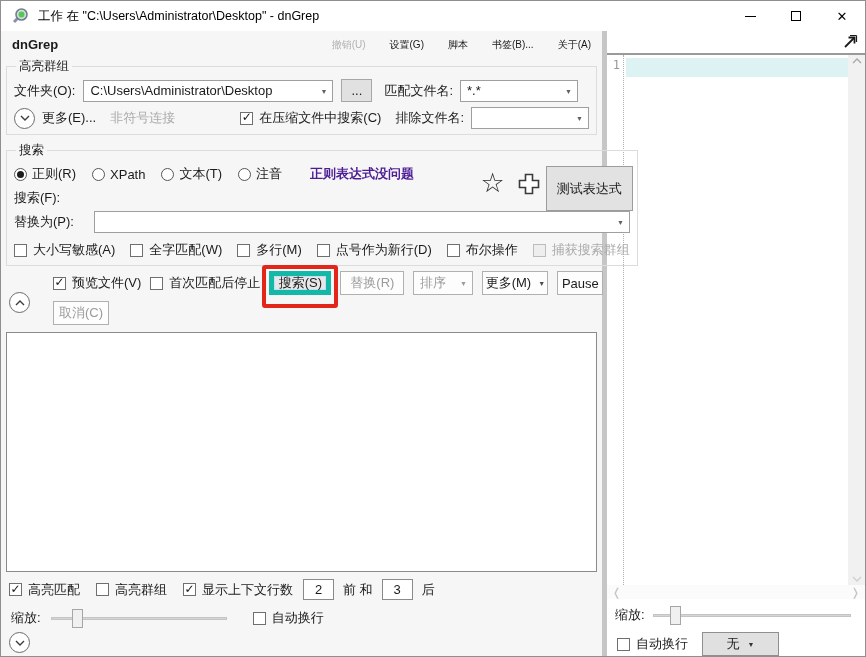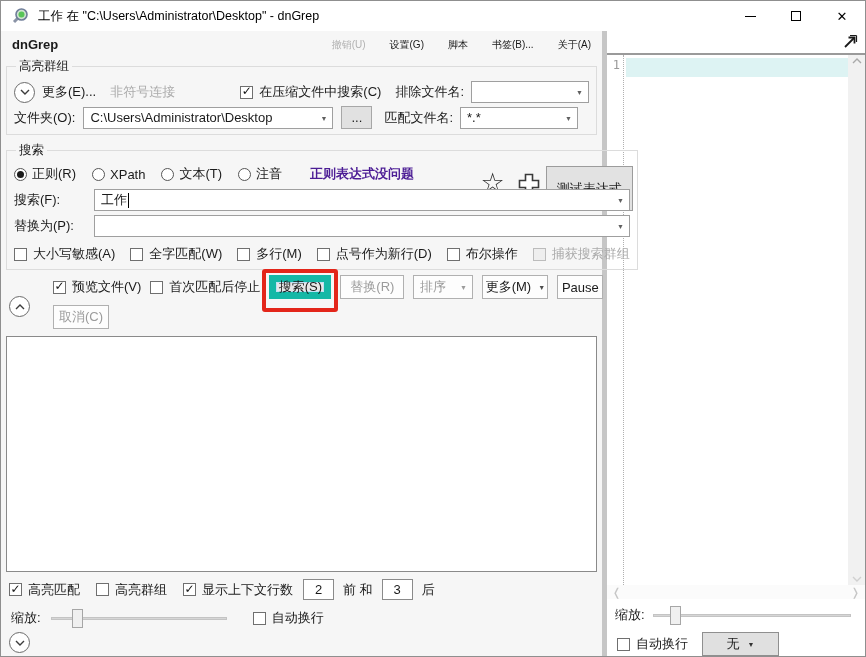--- a/index.html
+++ b/index.html
@@ -40,21 +40,21 @@
   
   .combo { background:#fff; border:1px solid #9f9f9f; height:22px; display:flex; align-items:center;
            padding:0 18px 0 6px; position:relative; font-size:13px; white-space:nowrap; }
   .combo .arrow { position:absolute; right:5px; top:7px; font-size:7px; color:#606060; }
   .tbox { background:#fff; border:1px solid #8a8a8a; height:21px; width:31px; display:flex;
           align-items:center; justify-content:center; font-size:13px; }
   .btn { background:#fdfdfd; border:1px solid #b0b0b0; height:24px; display:inline-flex; align-items:center;
          justify-content:center; font-size:13px; padding:0 10px; white-space:nowrap; }
   .btn.disabled { color:#9b9b9b; }
   .btn.graybg { background:#e2e2e2; border-color:#9c9c9c; }
-  .btn.focused { border:7px solid #14b8a6; background:#e7e7e7; box-shadow:inset 0 0 0 1px #bfe0f5; }
+  .btn.focused { border:5px solid #14b8a6; background:#e7e7e7; box-shadow:inset 0 0 0 1px #bfe0f5; }
   .checkbox { width:13px; height:13px; border:1px solid #6f6f6f; background:#fff; display:inline-flex;
               align-items:center; justify-content:center; margin-right:6px; flex:none; font-size:12px; }
   .checkbox.checked::after { content:"✓"; color:#111; font-weight:bold; margin-top:-2px; }
   .checkbox.disabled { border-color:#bcbcbc; background:#eeeeee; }
   .radio { width:13px; height:13px; border:1px solid #565656; border-radius:50%; background:#fff;
            margin-right:5px; position:relative; flex:none; }
   .radio.checked::after { content:""; position:absolute; inset:2px; background:#1c1c1c; border-radius:50%; }
   .lbl { white-space:nowrap; }
   .graytext { color:#ababab; }
   .circle-icon { width:21px; height:21px; border:1px solid #6b6b6b; border-radius:50%; background:#fff;
@@ -164,48 +164,48 @@
         <span class="menu-item disabled">撤销(U)</span>
         <span class="menu-item">设置(G)</span>
         <span class="menu-item">脚本</span>
         <span class="menu-item">书签(B)...</span>
         <span class="menu-item">关于(A)</span>
       </div>
     </div>
 
     <fieldset>
       <legend>高亮群组</legend>
+      <div class="row fg-row1">
+        <span class="lbl">文件夹(O):</span>
+        <div class="combo folder">
+          <span>C:\Users\Administrator\Desktop</span>
+          <span class="arrow">▼</span>
+        </div>
+        <div class="btn browse">...</div>
+        <span class="lbl match-lbl">匹配文件名:</span>
+        <div class="combo match">
+          <span>*.*</span>
+          <span class="arrow">▼</span>
+        </div>
+      </div>
       <div class="row fg-row2">
         <div class="circle-icon">
           <svg class="chev" width="10" height="6" viewBox="0 0 10 6">
             <path d="M1 1 L5 5 L9 1" stroke="#3c3c3c" fill="none" stroke-width="1.4"></path>
           </svg>
         </div>
         <span class="lbl more-lbl">更多(E)...</span>
         <span class="lbl graytext symlink">非符号连接</span>
         <div class="arch">
           <span class="checkbox checked"></span>
           <span class="lbl">在压缩文件中搜索(C)</span>
         </div>
         <span class="lbl excl-lbl">排除文件名:</span>
         <div class="combo excl">
           <span></span>
-          <span class="arrow">▼</span>
-        </div>
-      </div>
-      <div class="row fg-row1">
-        <span class="lbl">文件夹(O):</span>
-        <div class="combo folder">
-          <span>C:\Users\Administrator\Desktop</span>
-          <span class="arrow">▼</span>
-        </div>
-        <div class="btn browse">...</div>
-        <span class="lbl match-lbl">匹配文件名:</span>
-        <div class="combo match">
-          <span>*.*</span>
           <span class="arrow">▼</span>
         </div>
       </div>
     </fieldset>
 
     <fieldset class="sg">
       <legend>搜索</legend>
       <div class="row radio-row1">
         <span class="radio-group">
           <span class="radio checked"></span>
@@ -225,25 +225,20 @@
         </span>
         <span class="validation">正则表达式没问题</span>
       </div>
       <span class="star-icon">☆</span>
       <svg class="plus-icon" width="24" height="24" viewBox="0 0 24 24">
         <path d="M8.5 2.5 h7 v6 h6 v7 h-6 v6 h-7 v-6 h-6 v-7 h6 z" fill="#fff" stroke="#3a3a3a" stroke-width="1.6"></path>
       </svg>
       <div class="btn graybg test-btn">测试表达式</div>
       <div class="row field-row">
         <span class="lbl field-lbl">搜索(F):</span>
-        <div class="combo stretch">
-          <span>工作</span>
-          <span class="caret"></span>
-          <span class="arrow">▼</span>
-        </div>
       </div>
       <div class="row field-row">
         <span class="lbl field-lbl">替换为(P):</span>
         <div class="combo stretch">
           <span></span>
           <span class="arrow">▼</span>
         </div>
       </div>
       <div class="opts-row">
         <span class="opt">

